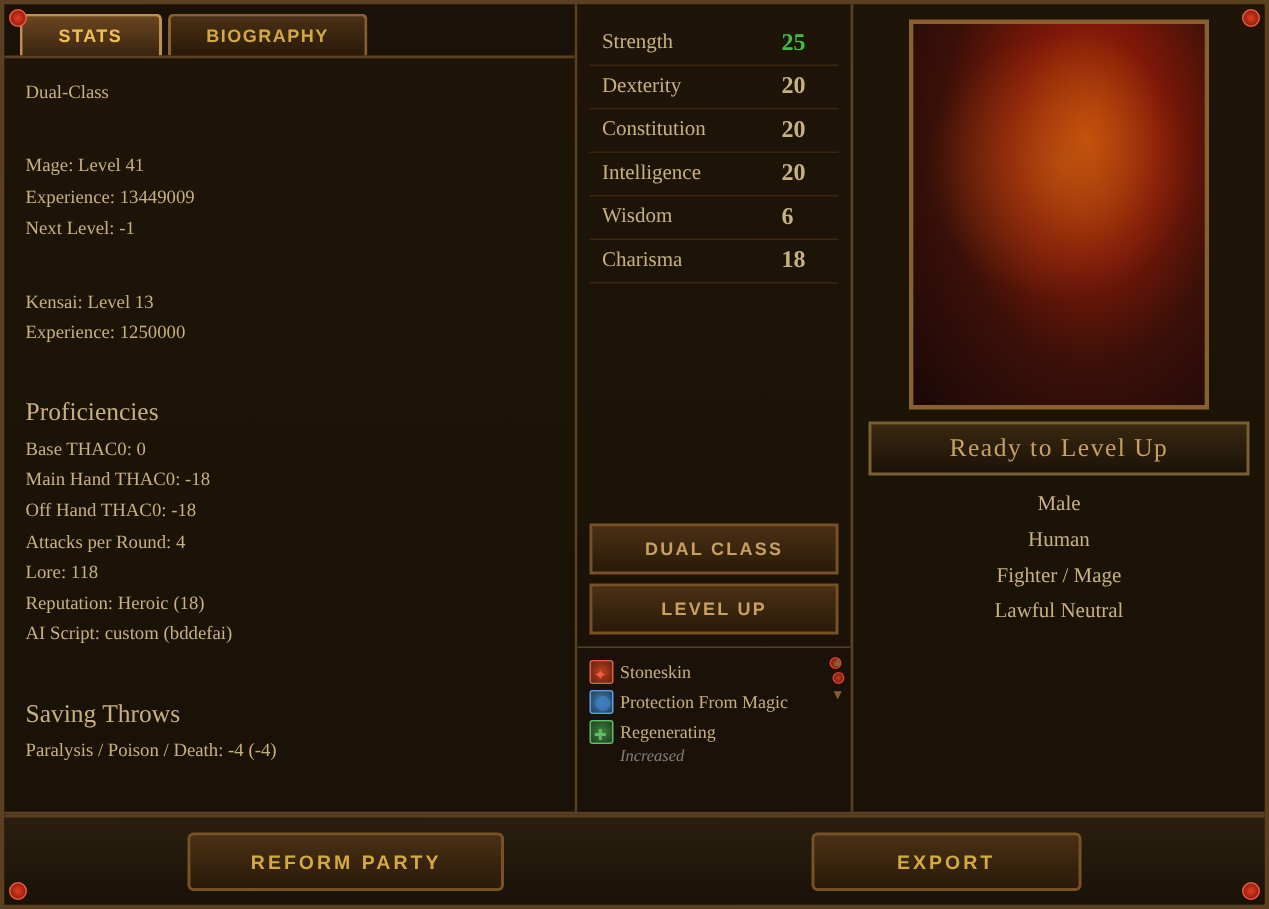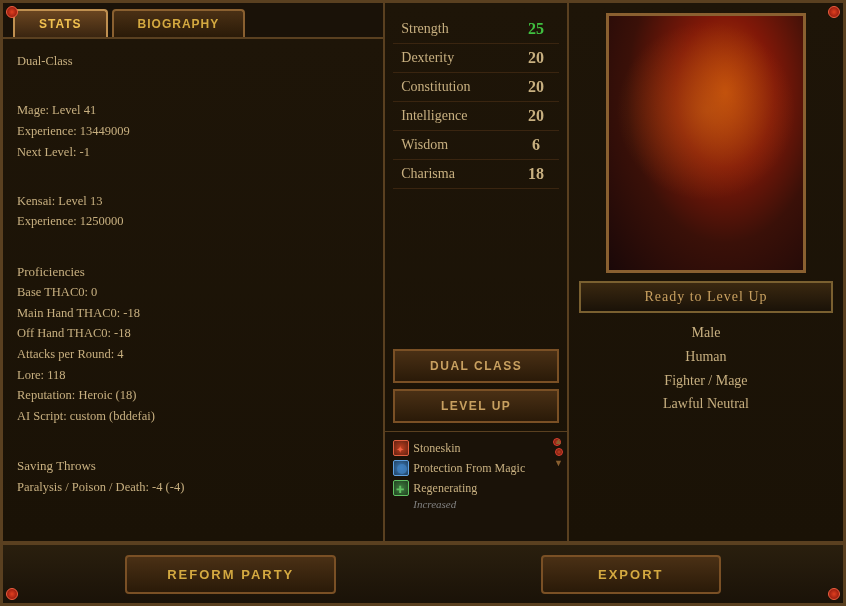--- a/index.html
+++ b/index.html
@@ -87,21 +87,21 @@
       background: linear-gradient(180deg, #6a4520 0%, #3a2510 100%);
       border: 1px solid #8a6030;
     }
 
     .stat-section {
       margin-bottom: 8px;
     }
 
     .stat-section-title {
       color: #c8b080;
-      font-size: 13px;
+      font-size: 17px;
     }
 
     .stat-line {
       color: #c8b080;
       font-size: 12.5px;
     }
 
     
     .middle-panel {
       width: 185px;
@@ -127,21 +127,21 @@
     .attribute-name {
       color: #c8b080;
       font-size: 14px;
     }
 
     .attribute-value {
       font-size: 16px;
       font-weight: bold;
       color: #c8b080;
       min-width: 30px;
-      text-align: center;
+      text-align: left;
     }
 
     .attribute-value.green {
       color: #40c040;
     }
 
     .buttons-area {
       padding: 8px;
       display: flex;
       flex-direction: column;
@@ -256,21 +256,21 @@
       height: 180px;
       background: radial-gradient(ellipse, rgba(200, 100, 20, 0.5) 0%, transparent 70%);
       border-radius: 50%;
     }
 
     .level-up-badge {
       padding: 6px 20px;
       background: linear-gradient(180deg, #3a2810, #1a1208);
       border: 2px solid #7a6030;
       color: #c8a060;
-      font-size: 14px;
+      font-size: 17px;
       letter-spacing: 1px;
       text-align: center;
       width: 100%;
     }
 
     .character-info {
       text-align: center;
       color: #c8b080;
       font-size: 14px;
       line-height: 1.7;

